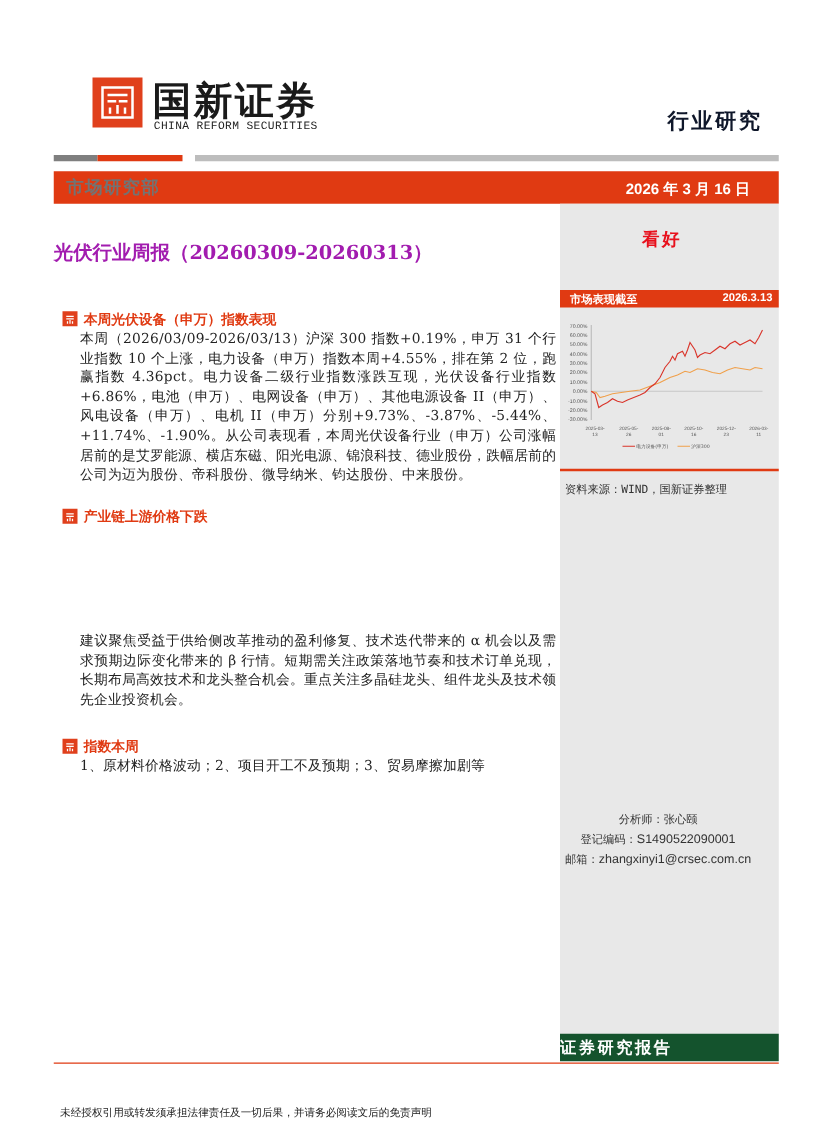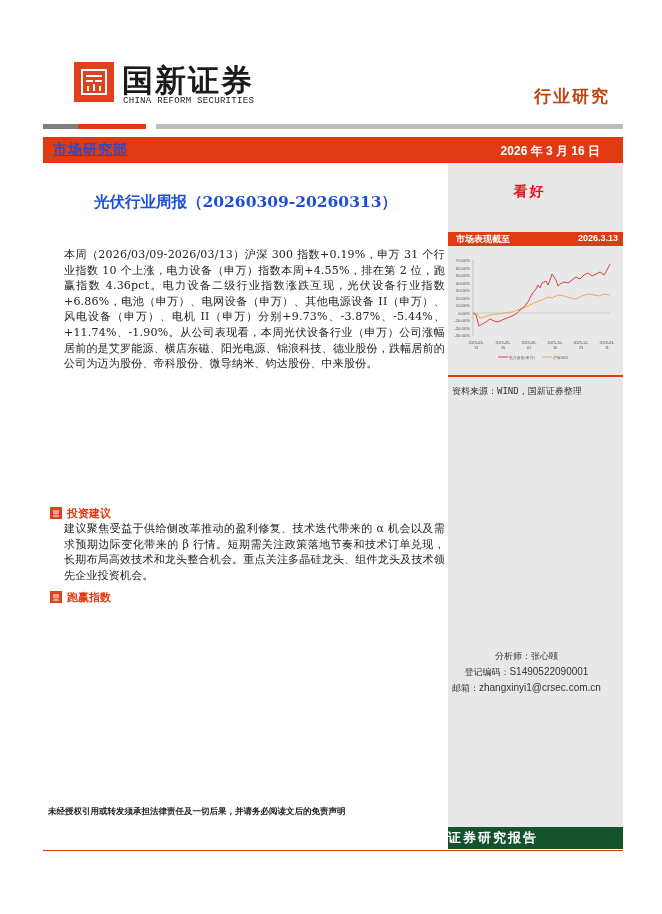--- a/index.html
+++ b/index.html
@@ -3,45 +3,45 @@
 <meta charset="utf-8">
 <style>
   html, body { margin:0; padding:0; }
   body { width:662px; height:914px; background:#ffffff; position:relative; overflow:hidden; font-family:"DejaVu Sans", sans-serif; color:#222; }
   .abs { position:absolute; }
   
   .logo-box { left:74px; top:62px; width:40px; height:40px; background:#e0401c; display:flex; align-items:center; justify-content:center; }
   .logo-box svg { width:30px; height:30px; }
   .logo-cn { left:122px; top:60px; font-size:31px; font-weight:bold; color:#1a1a1a; letter-spacing:2px; font-family:"DejaVu Sans", sans-serif; }
   .logo-en { left:123px; top:96px; font-size:9px; color:#222; letter-spacing:0.3px; font-family:Liberation Mono, monospace; }
-  .doc-type { right:52px; top:85px; font-size:17px; font-weight:bold; color:#c2410c; letter-spacing:2px; font-family:"DejaVu Serif", serif; }
+  .doc-type { right:52px; top:85px; font-size:17px; font-weight:bold; color:#0f172a; letter-spacing:2px; font-family:"DejaVu Serif", serif; }
   
   .bar-gray-s { left:43px; top:124px; width:35px; height:5px; background:#7f7f7f; }
   .bar-red-s { left:78px; top:124px; width:68px; height:5px; background:#e03a12; }
   .bar-gray-l { left:156px; top:124px; width:332px; height:5px; background:#bdbdbd; }
   .header-band { left:43px; top:137px; width:446px; height:26px; background:#e03a12; }
-  .dept { left:53px; top:141px; font-size:14px; font-weight:bold; color:#1d4ed8; letter-spacing:1px; font-family:"DejaVu Serif", serif;text-decoration:underline; }
+  .dept { left:53px; top:141px; font-size:14px; font-weight:bold; color:#737373; letter-spacing:1px; font-family:"DejaVu Serif", serif; }
   .date { right:62px; top:143px; font-size:12px; font-weight:bold; color:#fff; font-family:"Liberation Sans", sans-serif;text-align:right; }
   
   .sidebar { left:448px; top:163px; width:175px; height:672px; background:#e8e8e8; }
   .rating { left:448px; top:183px; width:163px; text-align:center; font-size:14px; font-weight:bold; color:#e8101c; font-family:"DejaVu Serif", serif; letter-spacing:2px; }
   .perf-band { left:448px; top:232px; width:175px; height:14px; background:#e03a12; }
   .perf-label { left:456px; top:233px; font-size:9px; font-weight:bold; color:#fff; font-family:"DejaVu Serif", serif; }
   .perf-date { right:44px; top:233px; font-size:9px; font-weight:bold; color:#fff; font-family:"Liberation Sans", sans-serif; }
   .chart { left:452px; top:252px; width:168px; height:115px; }
   .chart-rule { left:448px; top:375px; width:175px; height:2px; background:#e03a12; }
   .source { left:452px; top:385px; font-size:9px; color:#333; font-family:"DejaVu Sans Mono", monospace; }
   .analyst { left:452px; top:649px; font-size:9px; color:#333; line-height:15px;text-align:center; }
   .analyst .en { font-family:"Liberation Sans", sans-serif; font-size:10px; }
   .bottom-band { left:448px; top:827px; width:175px; height:22px; background:#14532d; text-align:left; }
   .bottom-band span { font-size:13px; font-weight:bold; color:#fff; line-height:22px; letter-spacing:2px; font-family:"DejaVu Serif", serif; }
   .footer-rule { left:43px; top:850px; width:580px; height:1px; background:#e03a12; }
-  .footer-text { left:48px; top:806px; font-size:8.5px; color:#222; font-family:"DejaVu Serif", serif;font-weight:bold; }
+  .footer-text { left:48px; top:885px; font-size:8.5px; color:#222; font-family:"DejaVu Serif", serif; }
   
-  .title { left:43px; top:192px; width:405px; text-align:center; font-size:15.5px; font-weight:bold; color:#1d4ed8; font-family:"DejaVu Serif", serif; }
+  .title { left:43px; top:192px; width:405px; font-size:15.5px; font-weight:bold; color:#a21caf; font-family:"DejaVu Serif", serif; }
   .section { left:50px; width:395px; }
   .sec-head { display:flex; align-items:center; height:16px; }
   .sec-icon { width:12px; height:12px; background:#e0401c; margin-right:5px; display:flex; align-items:center; justify-content:center; }
   .sec-icon svg { width:10px; height:10px; }
   .sec-title { font-size:11px; font-weight:bold; color:#e03a12; font-family:"DejaVu Serif", serif; }
   .sec-body { margin-left:14px; font-size:11px; line-height:15.6px; color:#222; text-align:justify; font-family:"DejaVu Serif", serif; letter-spacing:0.2px; }
 </style>
 </head>
 <body>
 
@@ -120,40 +120,49 @@
 
 <div class="abs bottom-band">
   <span>证券研究报告</span>
 </div>
 <div class="abs footer-rule"></div>
 <div class="abs footer-text">未经授权引用或转发须承担法律责任及一切后果，并请务必阅读文后的免责声明</div>
 
 <div class="abs title">光伏行业周报（20260309-20260313）</div>
 
 <div class="abs section" style="top:247px;">
-  <div class="sec-body">本周（2026/03/09-2026/03/13）沪深 300 指数+0.19%，申万 31 个行业指数 10 个上涨，电力设备（申万）指数本周+4.55%，排在第 2 位，跑赢指数 4.36pct。电力设备二级行业指数涨跌互现，光伏设备行业指数+6.86%，电池（申万）、电网设备（申万）、其他电源设备 II（申万）、风电设备（申万）、电机 II（申万）分别+9.73%、-3.87%、-5.44%、+11.74%、-1.90%。从公司表现看，本周光伏设备行业（申万）公司涨幅居前的是艾罗能源、横店东磁、阳光电源、锦浪科技、德业股份，跌幅居前的公司为迈为股份、帝科股份、微导纳米、钧达股份、中来股份。</div>
-</div>
-
-<div class="abs section" style="top:405px;">
-</div>
-
-<div class="abs section" style="top:505px;">
   <div class="sec-head">
     <span class="sec-icon">
         <svg viewBox="0 0 10 10">
           <path d="M2 3h6M2 5h6M3 7v2M7 7v2M5 6v3" stroke="#fff" stroke-width="1" fill="none"></path>
         </svg>
       </span>
-    <span class="sec-title">投资建议</span>
+    <span class="sec-title">本周光伏设备（申万）指数表现</span>
   </div>
+  <div class="sec-body">本周（2026/03/09-2026/03/13）沪深 300 指数+0.19%，申万 31 个行业指数 10 个上涨，电力设备（申万）指数本周+4.55%，排在第 2 位，跑赢指数 4.36pct。电力设备二级行业指数涨跌互现，光伏设备行业指数+6.86%，电池（申万）、电网设备（申万）、其他电源设备 II（申万）、风电设备（申万）、电机 II（申万）分别+9.73%、-3.87%、-5.44%、+11.74%、-1.90%。从公司表现看，本周光伏设备行业（申万）公司涨幅居前的是艾罗能源、横店东磁、阳光电源、锦浪科技、德业股份，跌幅居前的公司为迈为股份、帝科股份、微导纳米、钧达股份、中来股份。</div>
+</div>
+
+<div class="abs section" style="top:405px;">
+  <div class="sec-head">
+    <span class="sec-icon">
+        <svg viewBox="0 0 10 10">
+          <path d="M2 3h6M2 5h6M3 7v2M7 7v2M5 6v3" stroke="#fff" stroke-width="1" fill="none"></path>
+        </svg>
+      </span>
+    <span class="sec-title">产业链上游价格下跌</span>
+  </div>
+</div>
+
+<div class="abs section" style="top:505px;">
   <div class="sec-body">建议聚焦受益于供给侧改革推动的盈利修复、技术迭代带来的 α 机会以及需求预期边际变化带来的 β 行情。短期需关注政策落地节奏和技术订单兑现，长期布局高效技术和龙头整合机会。重点关注多晶硅龙头、组件龙头及技术领先企业投资机会。</div>
 </div>
 
 <div class="abs section" style="top:589px;">
   <div class="sec-head">
     <span class="sec-icon">
         <svg viewBox="0 0 10 10">
           <path d="M2 3h6M2 5h6M3 7v2M7 7v2M5 6v3" stroke="#fff" stroke-width="1" fill="none"></path>
         </svg>
       </span>
-    <span class="sec-title">跑赢指数</span>
+    <span class="sec-title">指数本周</span>
   </div>
+  <div class="sec-body">1、原材料价格波动；2、项目开工不及预期；3、贸易摩擦加剧等</div>
 </div>
 
 </body></html>

